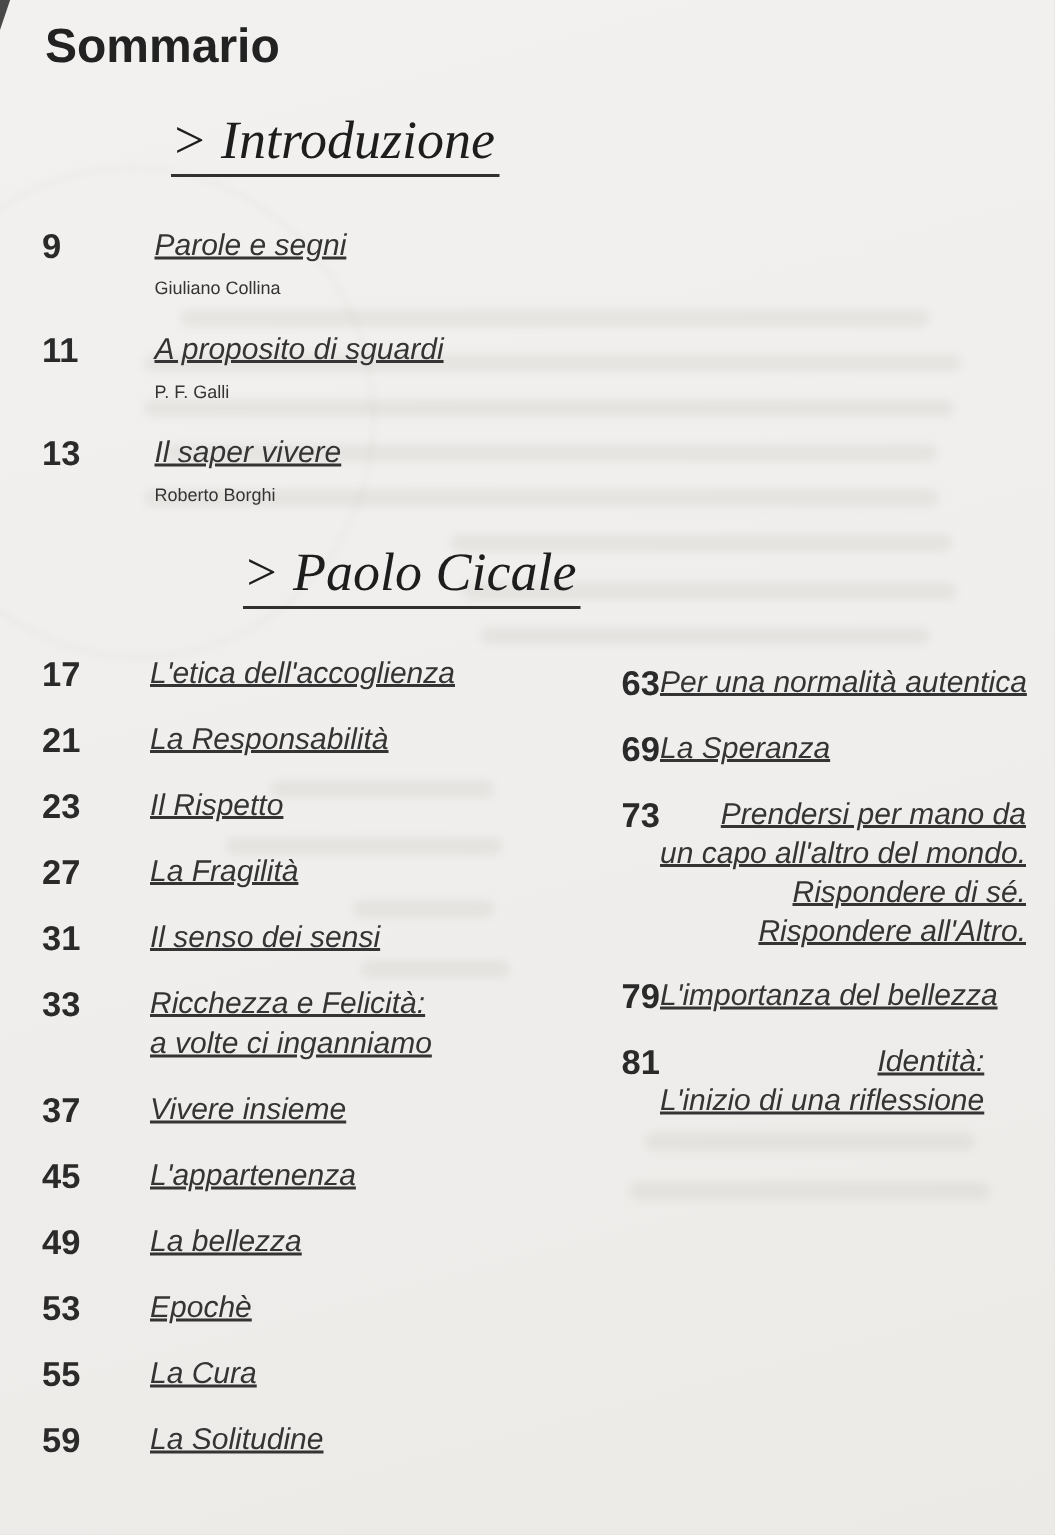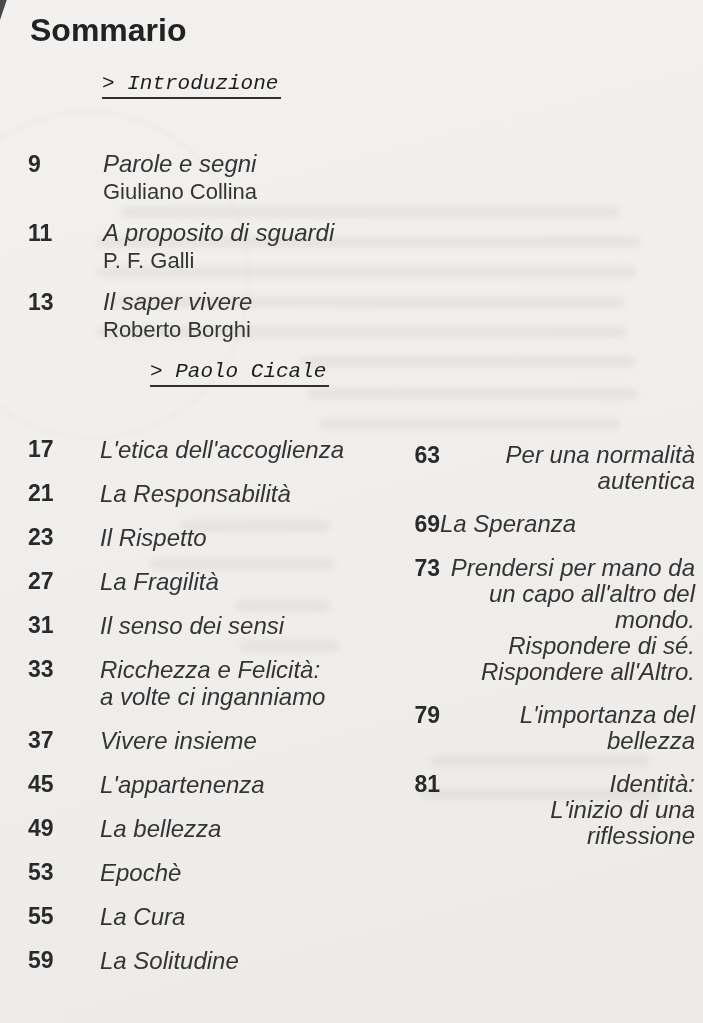--- a/index.html
+++ b/index.html
@@ -28,43 +28,43 @@
     border:3px solid #8d887e; border-radius:50%;
     opacity:.05; filter:blur(2px); transform:rotate(-18deg);
   }
 
   .page-title{
     position:absolute; left:30px; top:12px;
     font-size:32px; font-weight:700; color:#222;
   }
 
   .sec-heading{
-    position:absolute; left:102px;
-    font-family:Liberation Mono, monospace; font-style:italic;
-    font-size:21px; color:#1d1d1d;
+    position:absolute; left:114px;
+    font-family:Liberation Serif, serif; font-style:italic;
+    font-size:36px; color:#1d1d1d;
   }
   .sec-heading span{
     display:inline-block;
     border-bottom:2px solid #30302e;
     padding:0 3px 2px 0;
   }
   .intro-heading{ top:72px; }
   .cicale-heading{ top:360px;margin-left:48px; }
 
   .intro-entries{ position:absolute; left:28px; top:150px; right:20px; }
   .entry{ display:flex; margin-bottom:13px; }
   .num{
     flex:none; width:75px;
     font-weight:700; font-size:23px; line-height:28px; color:#2a2a2a;
   }
   .t{
-    font-style:italic; font-size:24px; line-height:28px;
-    white-space:pre-line; color:#343434;
-  }
-  .a{ font-size:22px; line-height:28px; color:#343434; }
+    font-style:italic; font-size:20px; line-height:28px;
+    white-space:pre-line; color:#343434;text-decoration:underline;
+  }
+  .a{ font-size:12px; line-height:28px; color:#343434; }
 
   .columns{
     position:absolute; left:28px; top:436px; right:8px;
     display:flex; align-items:flex-start;
   }
   .col-left{ flex:none; width:337px; }
   .col-right{ flex:1; padding-top:6px;text-align:right; }
   .columns .entry{ margin-bottom:17px; }
   .columns .num{ width:72px; line-height:27px; }
   .columns .t{ line-height:27px; }

